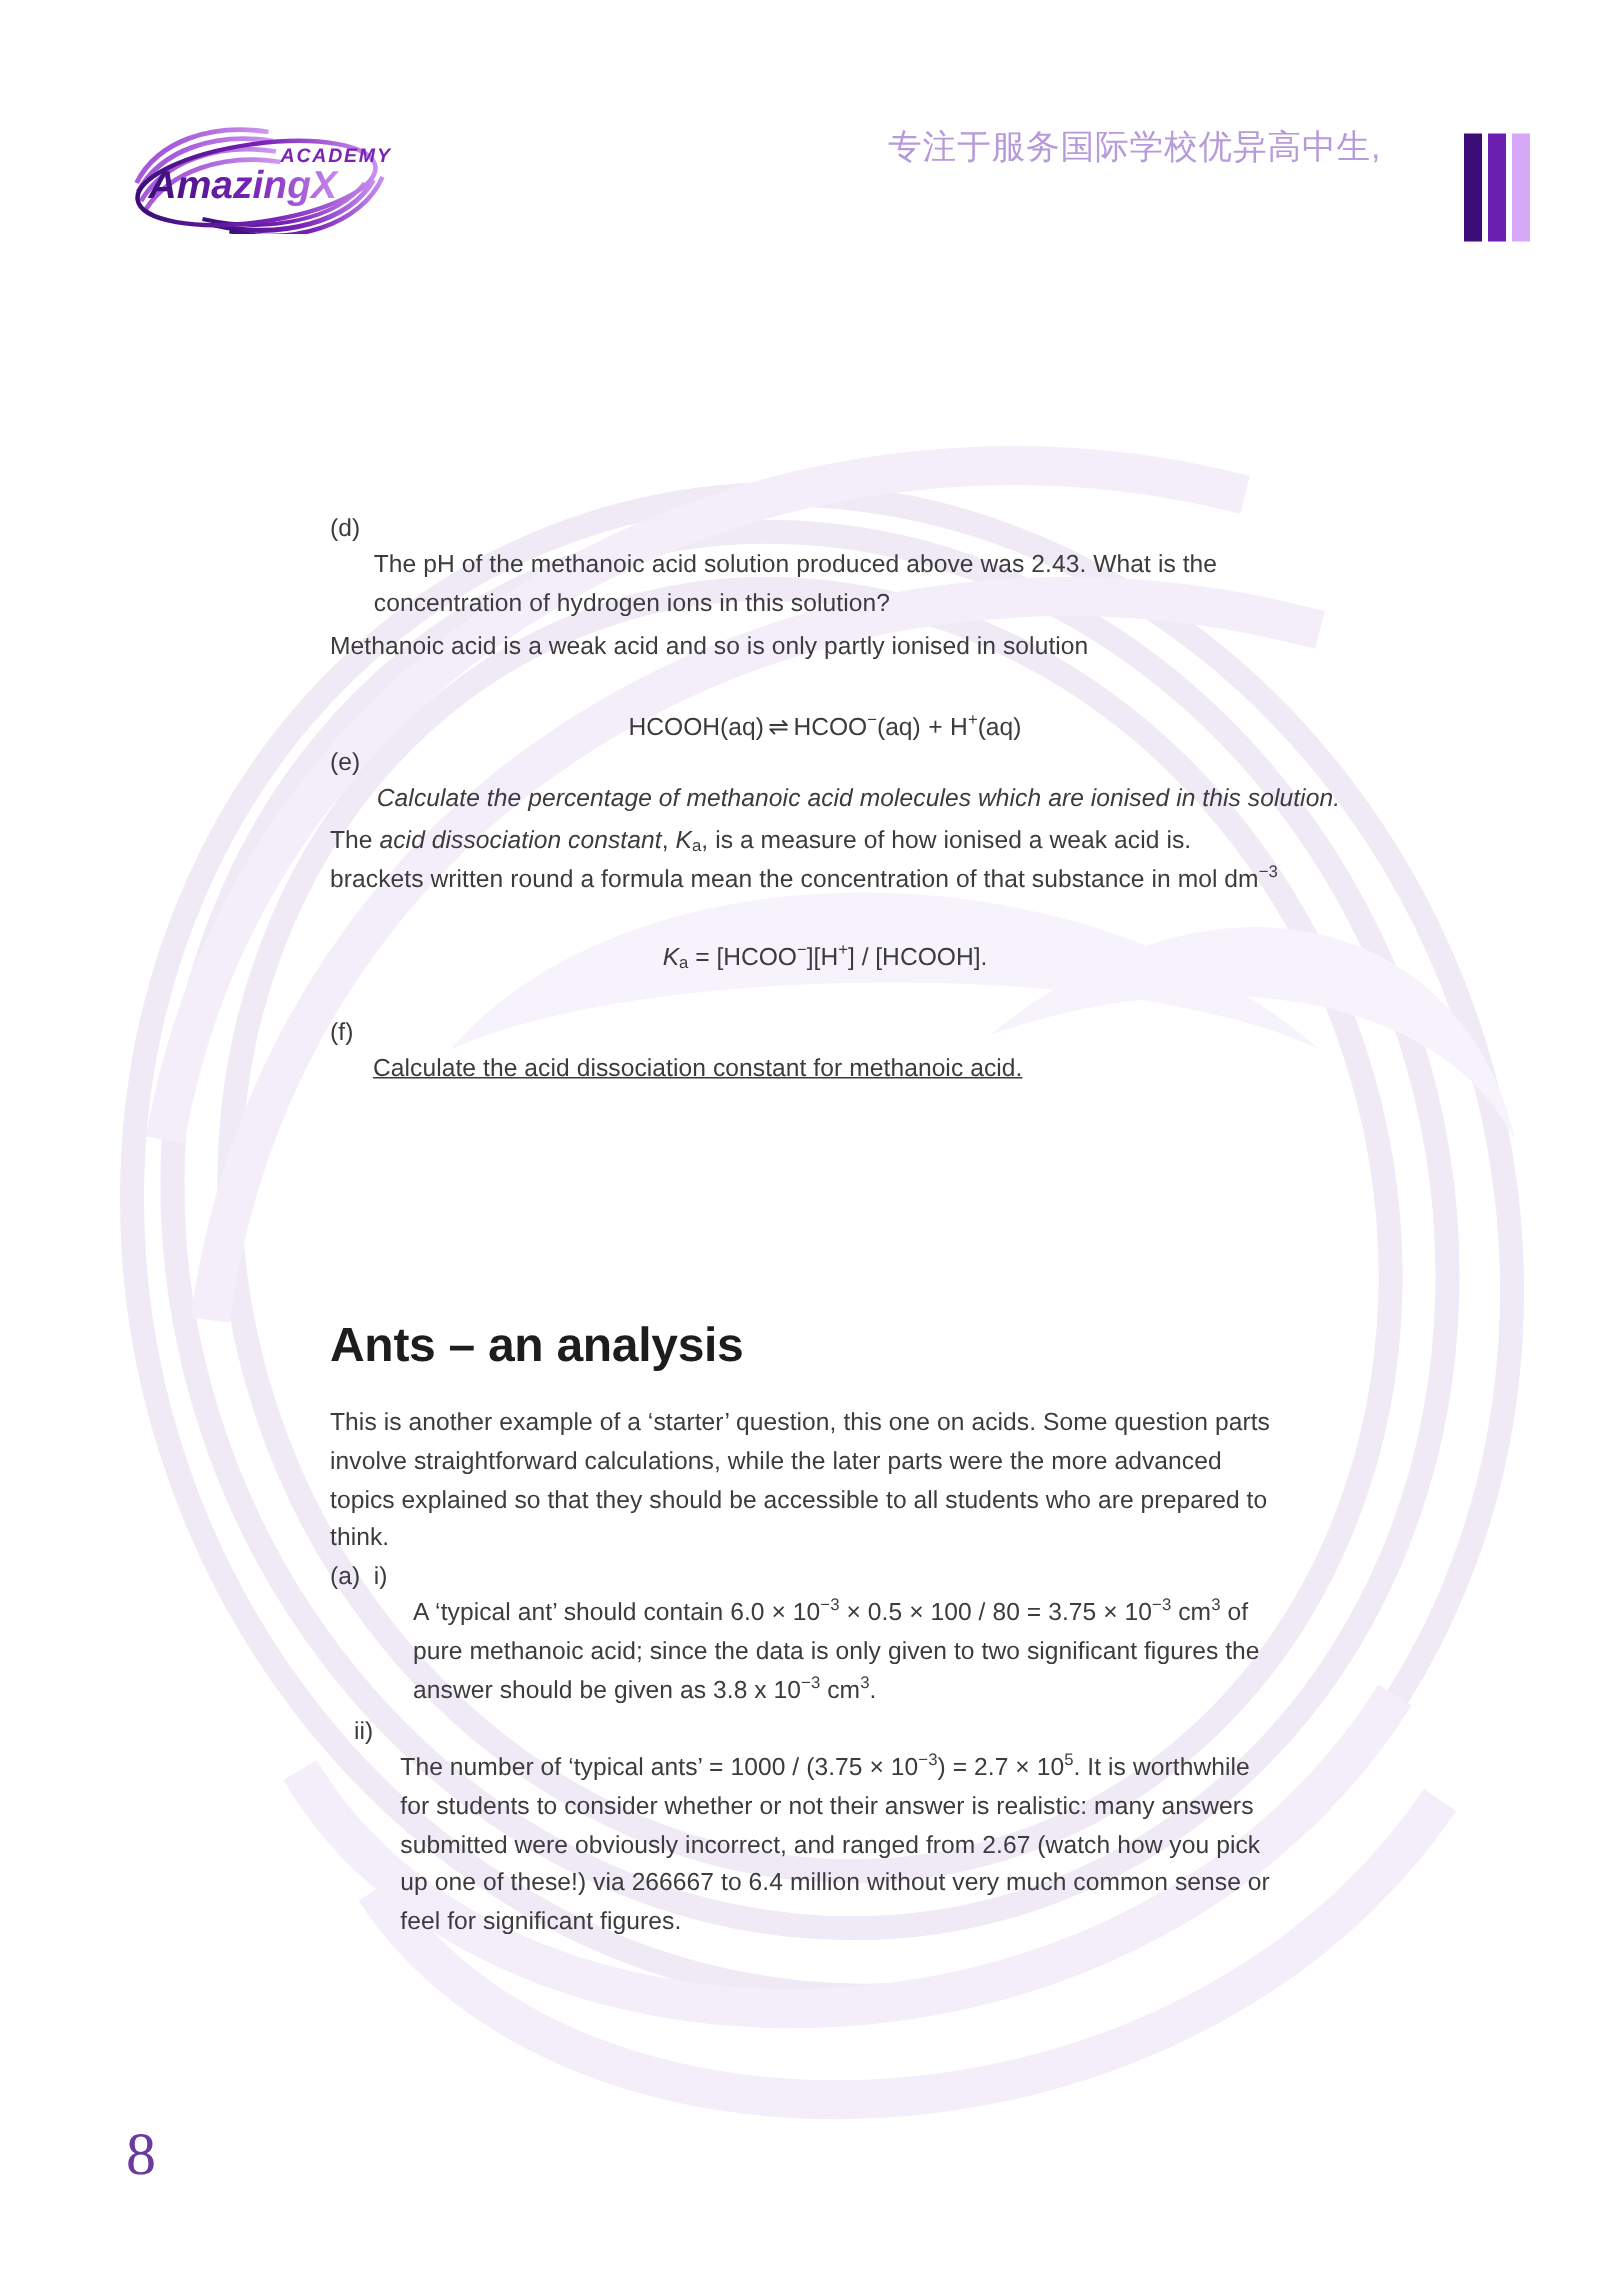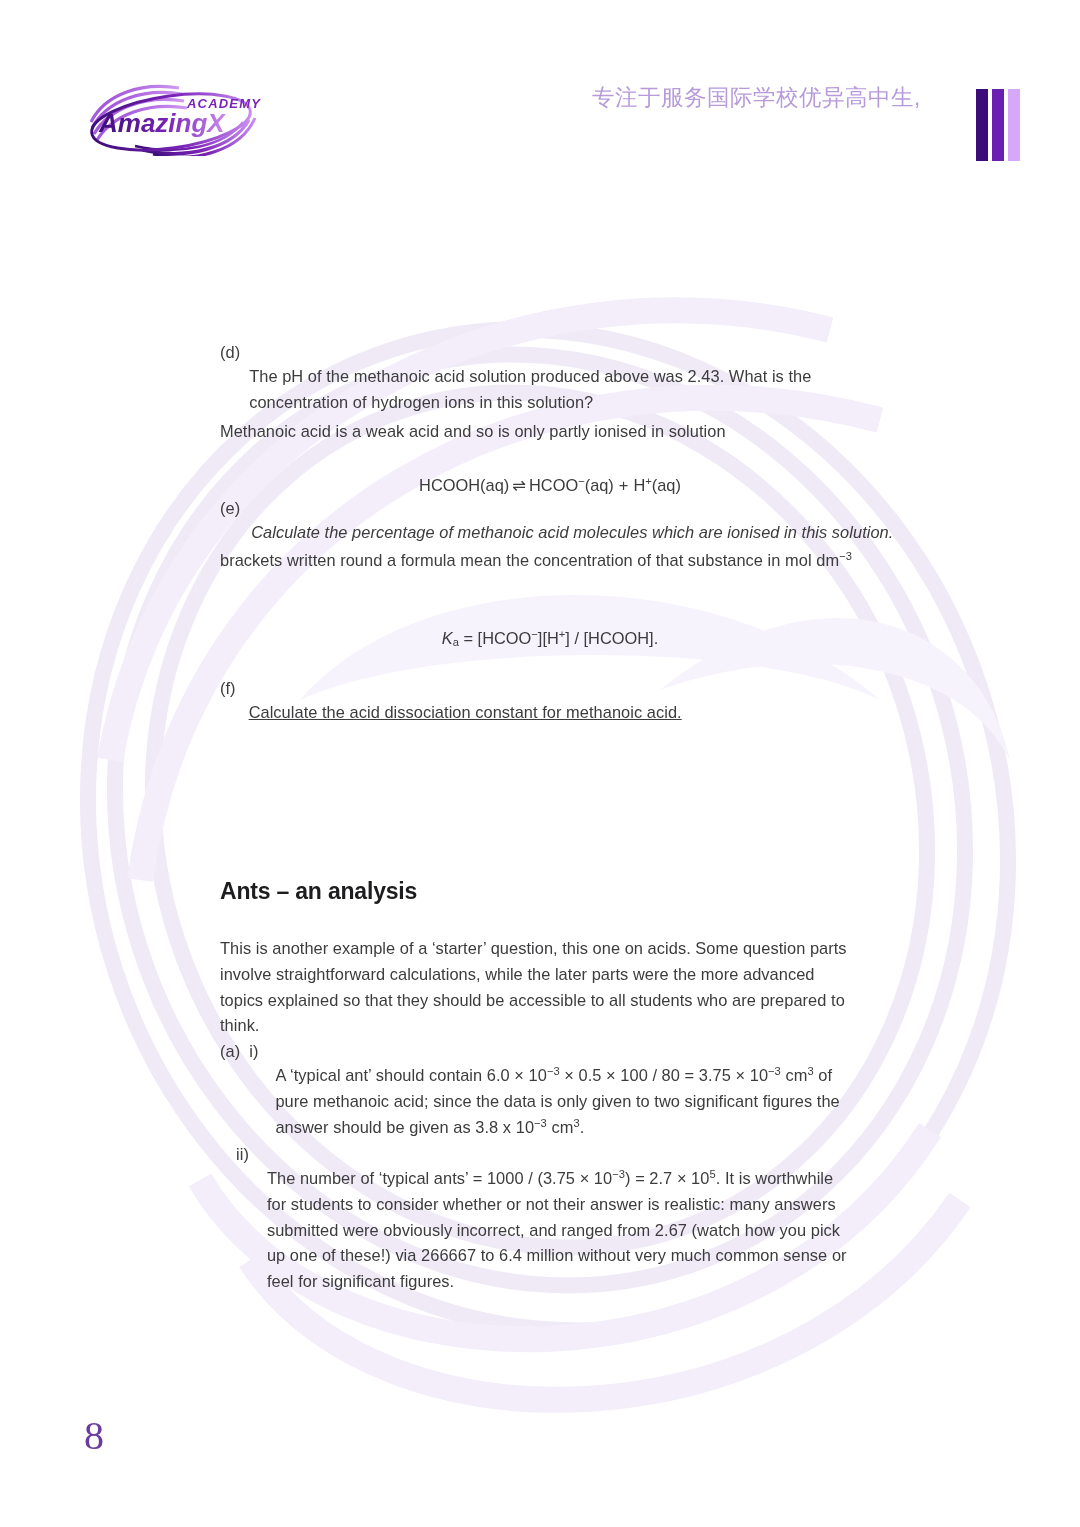--- a/index.html
+++ b/index.html
@@ -107,21 +107,21 @@
   sup { font-size: 0.68em; vertical-align: super; line-height: 0; }
   .ital { font-style: italic; }
   .msub { font-size: 0.68em; vertical-align: -0.22em; line-height: 0; }
   .kital { font-style: italic; }
 
   
   #ants-heading {
     position: absolute;
     left: 220px;
     top: 878px;
-    font-size: 23px;
+    font-size: 32px;
     font-weight: bold;
     color: #1d1d1f;
     letter-spacing: -0.2px;
   }
 
   
   #page-number {
     position: absolute;
     left: 84px;
     top: 1412px;
@@ -218,20 +218,23 @@
     <span>HCOOH(aq)</span><span style="margin:0 3px;">⇌</span><span>HCOO</span><sup>−</sup><span>(aq)</span><span style="margin:0 5px;">+</span><span>H</span><sup>+</sup><span>(aq)</span>
   </div>
 
   <div class="blk qrow" style="left:220px; top:496px; width:680px;">
     <span class="qlabel">(e)</span>
     <span class="qtext" style="padding-left:11px;font-style:italic;">Calculate the percentage of methanoic acid molecules which are ionised in this solution.</span>
   </div>
 
   <div class="blk" style="left:220px; top:548px; width:680px;">
     <div>
+      <span>The </span><span class="ital">acid dissociation constant</span><span>, </span><span class="kital">K</span><span class="msub">a</span><span>, is a measure of how ionised a weak acid is.</span>
+    </div>
+    <div>
       <span>brackets written round a formula mean the concentration of that substance in mol dm</span><sup>−3</sup>
     </div>
   </div>
 
   <div class="center-eq" style="left:220px; top:626px; width:660px;">
     <span class="kital">K</span><span class="msub">a</span><span> = [HCOO</span><sup>−</sup><span>][H</span><sup>+</sup><span>] / [HCOOH].</span>
   </div>
 
   <div class="blk qrow" style="left:220px; top:676px; width:680px;">
     <span class="qlabel">(f)</span>

